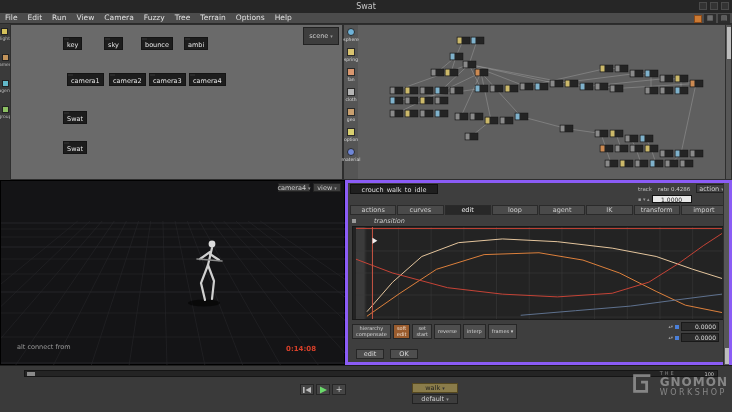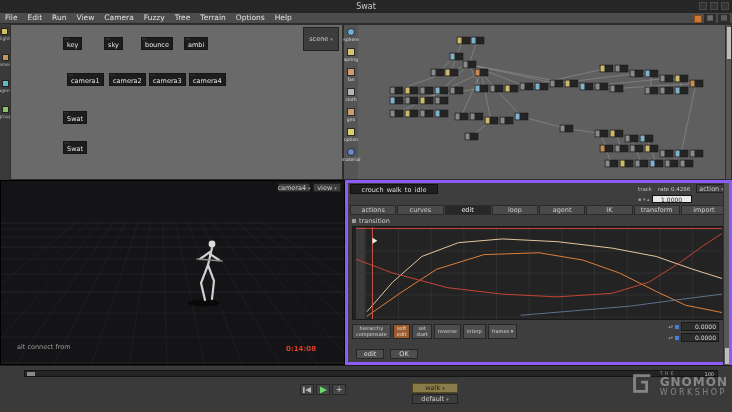--- a/index.html
+++ b/index.html
@@ -17,21 +17,21 @@
   .tray-ic{width:12px;height:9px;background:#2d2d2d;color:#888;font-size:7px;line-height:9px;text-align:center;}
   
   #palette{position:absolute;left:0;top:24px;width:10px;height:156px;background:#3a3a3a;display:flex;flex-direction:column;align-items:center;padding-top:4px;gap:13px;box-sizing:border-box;}
   .pal-item{display:flex;flex-direction:column;align-items:center;gap:1px;}
   .pal-icon{width:7px;height:7px;border:1px solid #222;box-sizing:border-box;}
   .pal-label{font-size:4.5px;color:#bbb;}
   
   #scene-panel{position:absolute;left:10px;top:24px;width:333px;height:156px;background:#6a6a6a;border:1px solid #2e2e2e;box-sizing:border-box;}
   .chip{background:#3d3d3d;border:1px solid #222;color:#ccc;font-size:6.5px;display:flex;align-items:center;justify-content:center;gap:2px;box-sizing:border-box;}
   .arr{font-size:5px;color:#999;}
-  #scene-selector{position:absolute;right:3px;top:2px;width:36px;height:24px;}
+  #scene-selector{position:absolute;right:3px;top:2px;width:36px;height:18px;}
   .scene-node{position:absolute;height:13px;display:flex;background:#1d1d1d;border:1px solid #141414;box-sizing:border-box;flex-direction:column;}
   .scene-node .tab{width:5px;height:100%;}
   .scene-node .lbl{font-size:6.5px;line-height:11px;color:#e6e6e6;padding:0 3px;white-space:nowrap;}
   
   #brain-panel{position:absolute;left:343px;top:24px;width:389px;height:156px;background:#5f5f5f;border:1px solid #2e2e2e;box-sizing:border-box;}
   #brain-tools{position:absolute;left:0;top:0;width:14px;height:154px;background:#555;display:flex;flex-direction:column;align-items:center;padding-top:3px;gap:6px;box-sizing:border-box;}
   .tool-item{display:flex;flex-direction:column;align-items:center;gap:1px;}
   .tool-icon{width:8px;height:8px;border:1px solid #2a2a2a;box-sizing:border-box;}
   .tool-icon.circle{border-radius:50%;}
   .tool-label{font-size:4.5px;color:#ddd;}
@@ -51,21 +51,21 @@
   #ae-title{position:absolute;left:2px;top:1px;width:88px;height:10px;background:#1f1f1f;color:#ddd;font-size:6.5px;line-height:10px;text-align:center;border:1px solid #111;box-sizing:border-box;white-space:nowrap;overflow:hidden;}
   #ae-track{position:absolute;left:290px;top:3px;font-size:5.5px;color:#bbb;}
   #ae-rate{position:absolute;left:310px;top:3px;font-size:5.5px;color:#ccc;white-space:nowrap;}
   #ae-action{position:absolute;left:348px;top:1px;width:31px;height:9px;}
   #ae-row2{position:absolute;left:290px;top:12px;display:flex;gap:2px;align-items:center;}
   #ae-row2 .icons{font-size:5px;color:#999;}
   #ae-scale{width:40px;height:8px;background:#e8e8e8;color:#222;font-size:6px;line-height:8px;text-align:center;border:1px solid #111;box-sizing:border-box;}
   #ae-tabs{position:absolute;left:2px;top:22px;width:377px;height:10px;display:flex;gap:1px;text-align:right;}
   .tab{flex:1;background:#4a4a4a;border:1px solid #2a2a2a;color:#ccc;font-size:6.5px;display:flex;align-items:center;justify-content:center;box-sizing:border-box;}
   .tab.active{background:#282828;color:#eee;}
-  #ae-channel{position:absolute;left:4px;top:34px;display:flex;gap:3px;align-items:center;font-size:6.5px;color:#ccc;}
+  #ae-channel{position:absolute;left:4px;top:34px;display:flex;gap:18px;align-items:center;font-size:6.5px;color:#ccc;font-style:italic;}
   #ae-channel .sq{width:4px;height:4px;background:#999;}
   #curves{position:absolute;left:4px;top:43px;width:374px;height:94px;background:#232323;border:1px solid #191919;box-sizing:border-box;}
   #ae-buttons{position:absolute;left:4px;top:141px;display:flex;gap:2px;}
   .tool-chip{background:#4e4e4e;border:1px solid #262626;color:#d5d5d5;font-size:5px;line-height:5.5px;text-align:center;padding:1px 3px;white-space:pre-line;display:flex;align-items:center;justify-content:center;min-height:12px;box-sizing:border-box;}
   .tool-chip.accent{background:#9a5c2e;color:#f2e2d2;}
   #ae-values{position:absolute;right:10px;top:139px;display:flex;flex-direction:column;gap:2px;}
   .vrow{display:flex;align-items:center;gap:2px;}
   .vstep{font-size:4.5px;color:#999;}
   .vmark{width:4px;height:4px;background:#4a7fd9;}
   .vbox{width:38px;height:9px;background:#2c2c2c;border:1px solid #191919;color:#ddd;font-size:6px;line-height:8px;text-align:right;padding-right:2px;box-sizing:border-box;}

